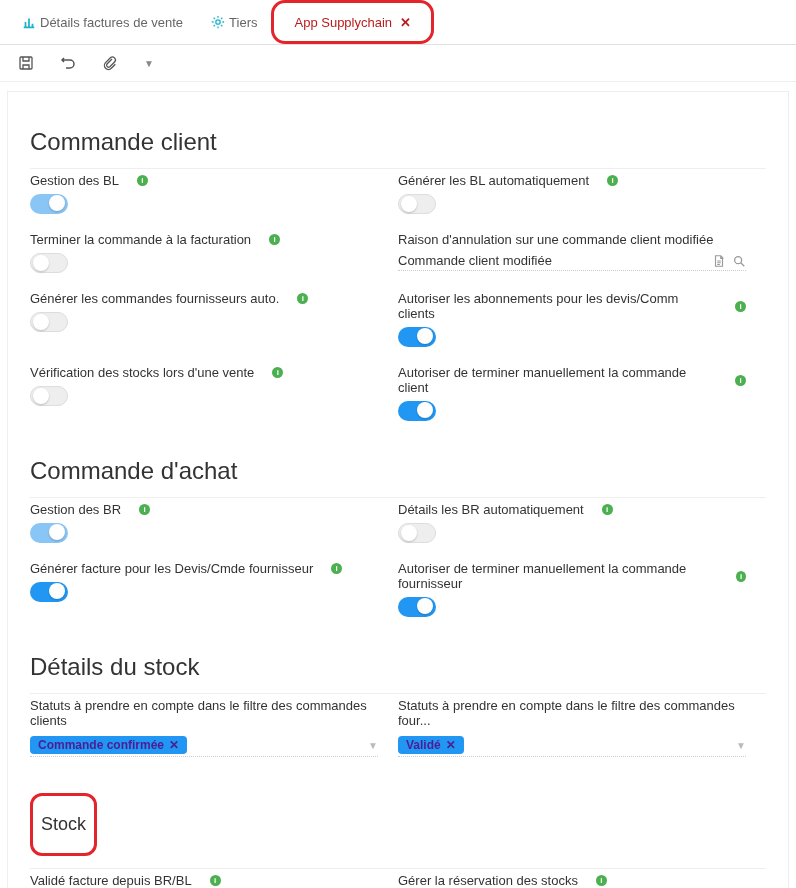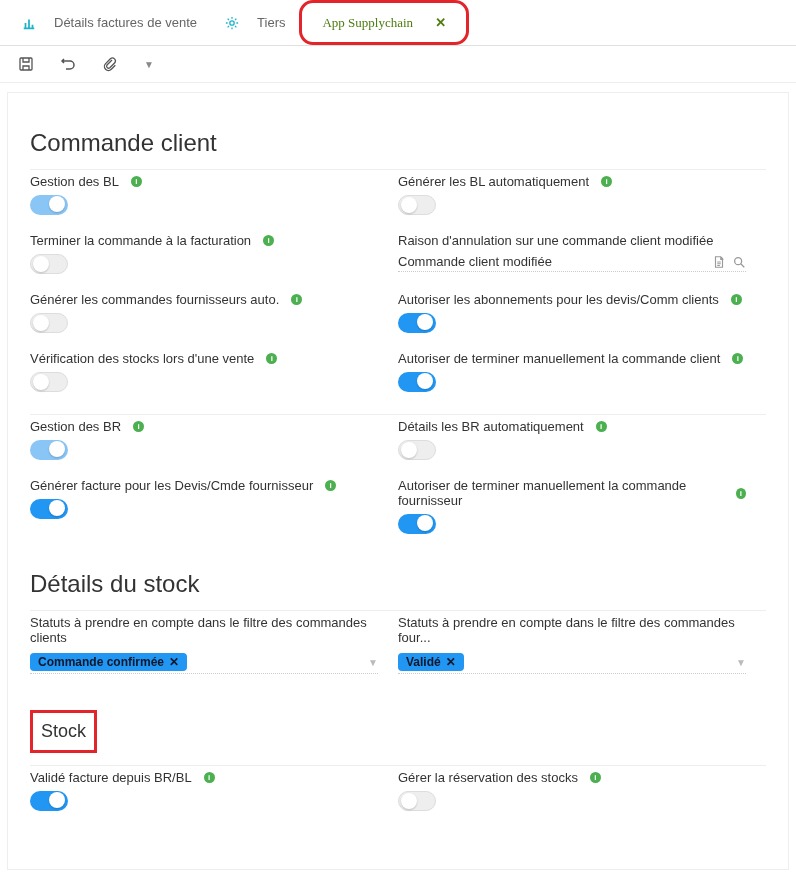--- a/index.html
+++ b/index.html
@@ -1,45 +1,45 @@
 <!DOCTYPE html>
 <html><head>
 <meta charset="utf-8">
 <style>
 * { box-sizing: border-box; margin: 0; padding: 0; }
 body { font-family: -apple-system, "Segoe UI", Arial, sans-serif; font-size: 13px; color: #333; background: #fff; width: 796px; }
 .tabs { display: flex; border-bottom: 1px solid #e0e0e0; padding: 0 8px; }
-.tab { display: flex; align-items: center; padding: 10px 14px; color: #666; cursor: pointer; gap: 18px; }
-.tab.active { color: #4d7c0f; background: #fff; border: 1px solid #e0e0e0; border-bottom: 1px solid #fff; margin-bottom: -1px; font-family: Liberation Serif, serif; }
+.tab { display: flex; align-items: center; padding: 10px 14px; color: #666; cursor: pointer; gap: 4px; }
+.tab.active { color: #b91c1c; background: #fff; border: 1px solid #e0e0e0; border-bottom: 1px solid #fff; margin-bottom: -1px; }
 .tab-close { margin-left: 4px; font-weight: bold; cursor: pointer; }
 .highlight-ring { border: 3px solid #e3242b; border-radius: 14px; padding: 2px 6px; }
 .toolbar { display: flex; align-items: center; gap: 26px; padding: 10px 18px; border-bottom: 1px solid #eee; color: #555; }
 .toolbar svg, .toolbar .glyph { width: 16px; height: 16px; }
 .content { padding: 18px 22px 40px; background: #fff; margin: 10px 8px; box-shadow: 0 0 0 1px #eee; }
 .section-title { font-size: 24px; font-weight: 500; color: #333; margin: 18px 0 12px; }
 .row { display: flex; }
 .col { flex: 1; padding-right: 20px; }
 .field { margin-bottom: 18px; }
-.label-row { display: flex; align-items: center; gap: 12px; margin-bottom: 6px; color: #333; font-size: 13px; }
+.label-row { display: flex; align-items: center; gap: 18px; margin-bottom: 6px; color: #333; font-size: 13px; }
 .info-dot { width: 11px; height: 11px; border-radius: 50%; background: #4caf50; color: #fff; font-size: 8px; font-weight: bold; display: inline-flex; align-items: center; justify-content: center; }
 .toggle { width: 38px; height: 20px; border-radius: 12px; background: #ddd; position: relative; cursor: pointer; }
 .toggle.disabled { background: #eee; border: 1px solid #ddd; }
 .toggle .knob { width: 16px; height: 16px; border-radius: 50%; background: #fff; position: absolute; top: 1px; left: 2px; transition: left .15s; box-shadow: 0 1px 2px rgba(0,0,0,.2); }
 .toggle.on { background: #2196f3; }
 .toggle.on .knob { left: 19px; }
 .toggle.softon { background: #89c5f5; }
 .toggle.softon .knob { left: 19px; }
 .readonly-line { display: flex; align-items: flex-end; border-bottom: 1px dotted #ccc; padding-bottom: 2px; justify-content: space-between; }
 .readonly-icons { display: flex; gap: 6px; color: #888; }
 .tag-select { border-bottom: 1px dotted #ccc; display: flex; align-items: center; gap: 6px; padding: 2px 0; position: relative; }
-.tag { background: #2196f3; color: #0f172a; border-radius: 4px; padding: 2px 8px; font-size: 12px; font-weight: 600; display: inline-flex; align-items: center; gap: 5px; }
+.tag { background: #2196f3; color: #4c1d95; border-radius: 4px; padding: 2px 8px; font-size: 12px; font-weight: 600; display: inline-flex; align-items: center; gap: 5px; }
 .tag-x { font-weight: bold; cursor: pointer; }
 .dd-arrow { margin-left: auto; color: #bbb; font-size: 10px; }
 .section-divider { border: none; border-top: 1px solid #eee; margin: 4px 0; }
-.stock-ring { display: inline-block; border: 3px solid #e3242b; border-radius: 0; padding: 8px 8px; }
+.stock-ring { display: inline-block; border: 3px solid #e3242b; border-radius: 12px; padding: 18px 8px; }
 .small-icon { width: 14px; height: 14px; display: inline-block; }
 </style>
 </head>
 <body>
 
 <div class="tabs">
   <div class="tab">
     <svg viewBox="0 0 16 16" width="14" height="14" fill="none" stroke="#1db4c9" stroke-width="2">
         <path d="M2 14h12M4 14V8M8 14V4M12 14V10"></path>
       </svg>
@@ -181,20 +181,21 @@
           <span class="info-dot">i</span>
         </div>
         <div class="toggle on">
             <div class="knob"></div>
           </div>
       </div>
     </div>
   </div>
 
 
+  <div class="section-title">Commande d'achat</div>
   <hr class="section-divider">
 
   <div class="row">
     <div class="col">
       <div class="field">
         <div class="label-row">
           <span>Gestion des BR</span>
           <span class="info-dot">i</span>
         </div>
         <div class="toggle softon">

